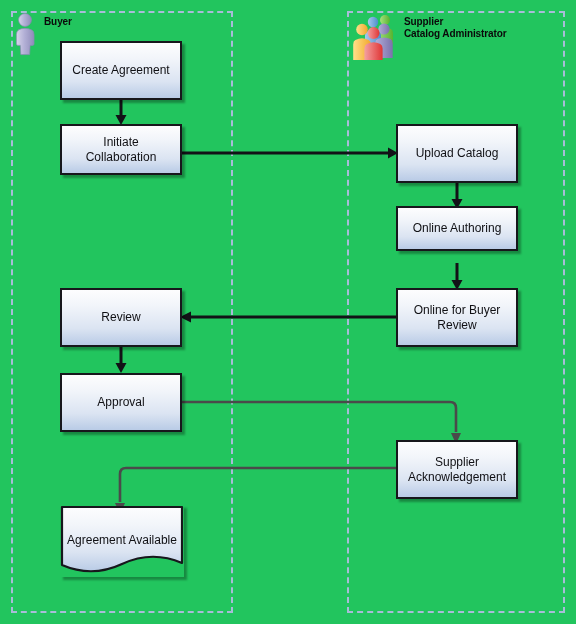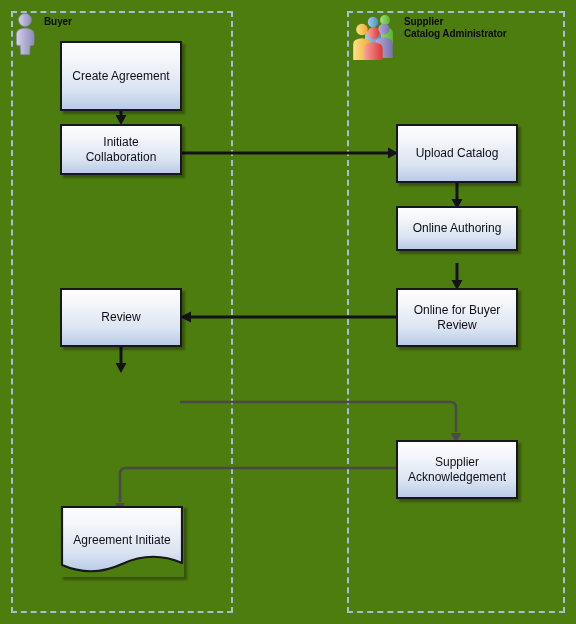--- a/index.html
+++ b/index.html
@@ -5,21 +5,21 @@
 <style>
   html, body {
     margin: 0;
     padding: 0;
     background: #4b6872;
   }
   #canvas {
     position: relative;
     width: 576px;
     height: 624px;
-    background: #4d7c0f;
+    background: #22c55e;
     font-family: "Liberation Sans", sans-serif;
     overflow: hidden;
   }
   
   .lane {
     position: absolute;
     border: 2px dashed #a8bcd8;
     box-sizing: border-box;
     background: transparent;
   }
@@ -206,21 +206,21 @@
     </svg>
   </div>
 
   <div class="conn" style="left:112px; top:460px;">
     <svg width="290" height="56">
       <path d="M290,8 L14,8 q-6,0 -6,6 l0,28" stroke="#4a4a4a" stroke-width="2.6" fill="none"></path>
       <path d="M8,54 L3,43 L13,43 Z" fill="#4a4a4a"></path>
     </svg>
   </div>
 
-  <div class="node" style="left:60px; top:41px; width:122px; height:70px;text-align:center;">
+  <div class="node" style="left:60px; top:41px; width:122px; height:59px;text-align:center;">
     <span>Create Agreement</span>
   </div>
 
   <div class="node" style="left:60px; top:124px; width:122px; height:51px;">
     <span>Initiate
 Collaboration</span>
   </div>
 
   <div class="node" style="left:396px; top:124px; width:122px; height:59px;">
     <span>Upload Catalog</span>
@@ -232,34 +232,37 @@
 
   <div class="node" style="left:396px; top:288px; width:122px; height:59px;">
     <span>Online for Buyer
 Review</span>
   </div>
 
   <div class="node" style="left:60px; top:288px; width:122px; height:59px;">
     <span>Review</span>
   </div>
 
+  <div class="node" style="left:60px; top:373px; width:122px; height:59px;">
+    <span>Approval</span>
+  </div>
 
   <div class="node" style="left:396px; top:440px; width:122px; height:59px;">
     <span>Supplier
 Acknowledgement</span>
   </div>
 
   <div class="doc" style="left:60px; top:505px; width:124px; height:72px;">
     <svg width="124" height="72" viewBox="0 0 124 72">
       <defs>
         <linearGradient id="docg" x1="0" y1="0" x2="0" y2="1">
           <stop offset="0%" stop-color="#fdfdfe"></stop>
           <stop offset="28%" stop-color="#f2f5fa"></stop>
           <stop offset="70%" stop-color="#dbe4f2"></stop>
           <stop offset="100%" stop-color="#b9cbe6"></stop>
         </linearGradient>
       </defs>
       <path d="M2,2 L122,2 L122,58 q-30,-13 -60,1 q-30,14 -60,1 Z" fill="url(#docg)" stroke="#17171c" stroke-width="2.2" stroke-linejoin="round"></path>
     </svg>
-    <div class="doc-text">Agreement Initiate</div>
+    <div class="doc-text">Agreement Available</div>
   </div>
 
 </div>
 
 </body></html>

